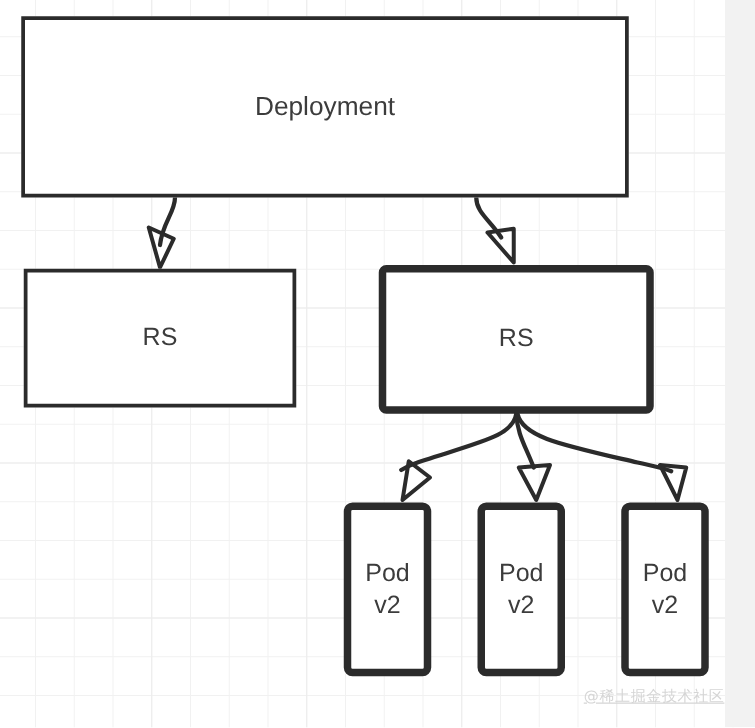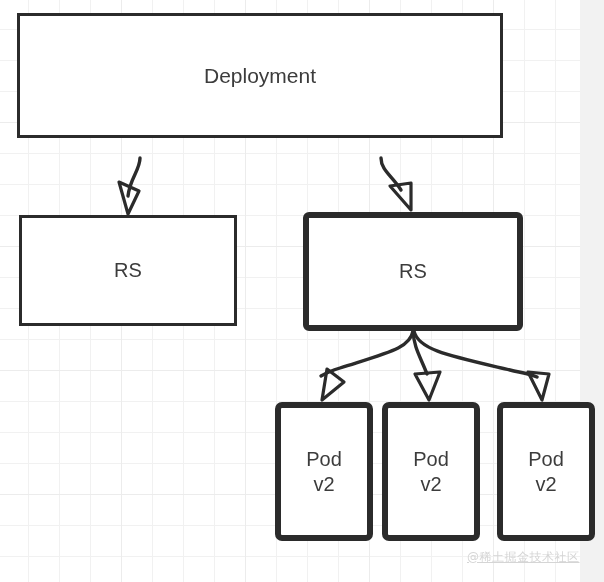--- a/index.html
+++ b/index.html
@@ -48,21 +48,21 @@
     justify-content: center;
     text-align: center;
     color: #3c3c3c;
     line-height: 1.22;
     white-space: pre-line;
   }
   .node-deployment {
     left: 17px;
     top: 13px;
     width: 486px;
-    height: 125px;
+    height: 145px;
     border: 3px solid #2b2b2b;
     font-size: 21px;
   }
   .node-rs-left {
     left: 19px;
     top: 215px;
     width: 218px;
     height: 111px;
     border: 3px solid #2b2b2b;
     font-size: 20px;
@@ -71,21 +71,21 @@
     left: 303px;
     top: 212px;
     width: 220px;
     height: 119px;
     border: 6px solid #2b2b2b;
     border-radius: 6px;
     font-size: 20px;
   }
   .node-pod {
     top: 402px;
-    width: 98px;
+    width: 70px;
     height: 139px;
     border: 6px solid #2b2b2b;
     border-radius: 7px;
     font-size: 20px;
   }
   .node-pod-1 { left: 275px; }
   .node-pod-2 { left: 382px; }
   .node-pod-3 { left: 497px; }
 
   #edges {

